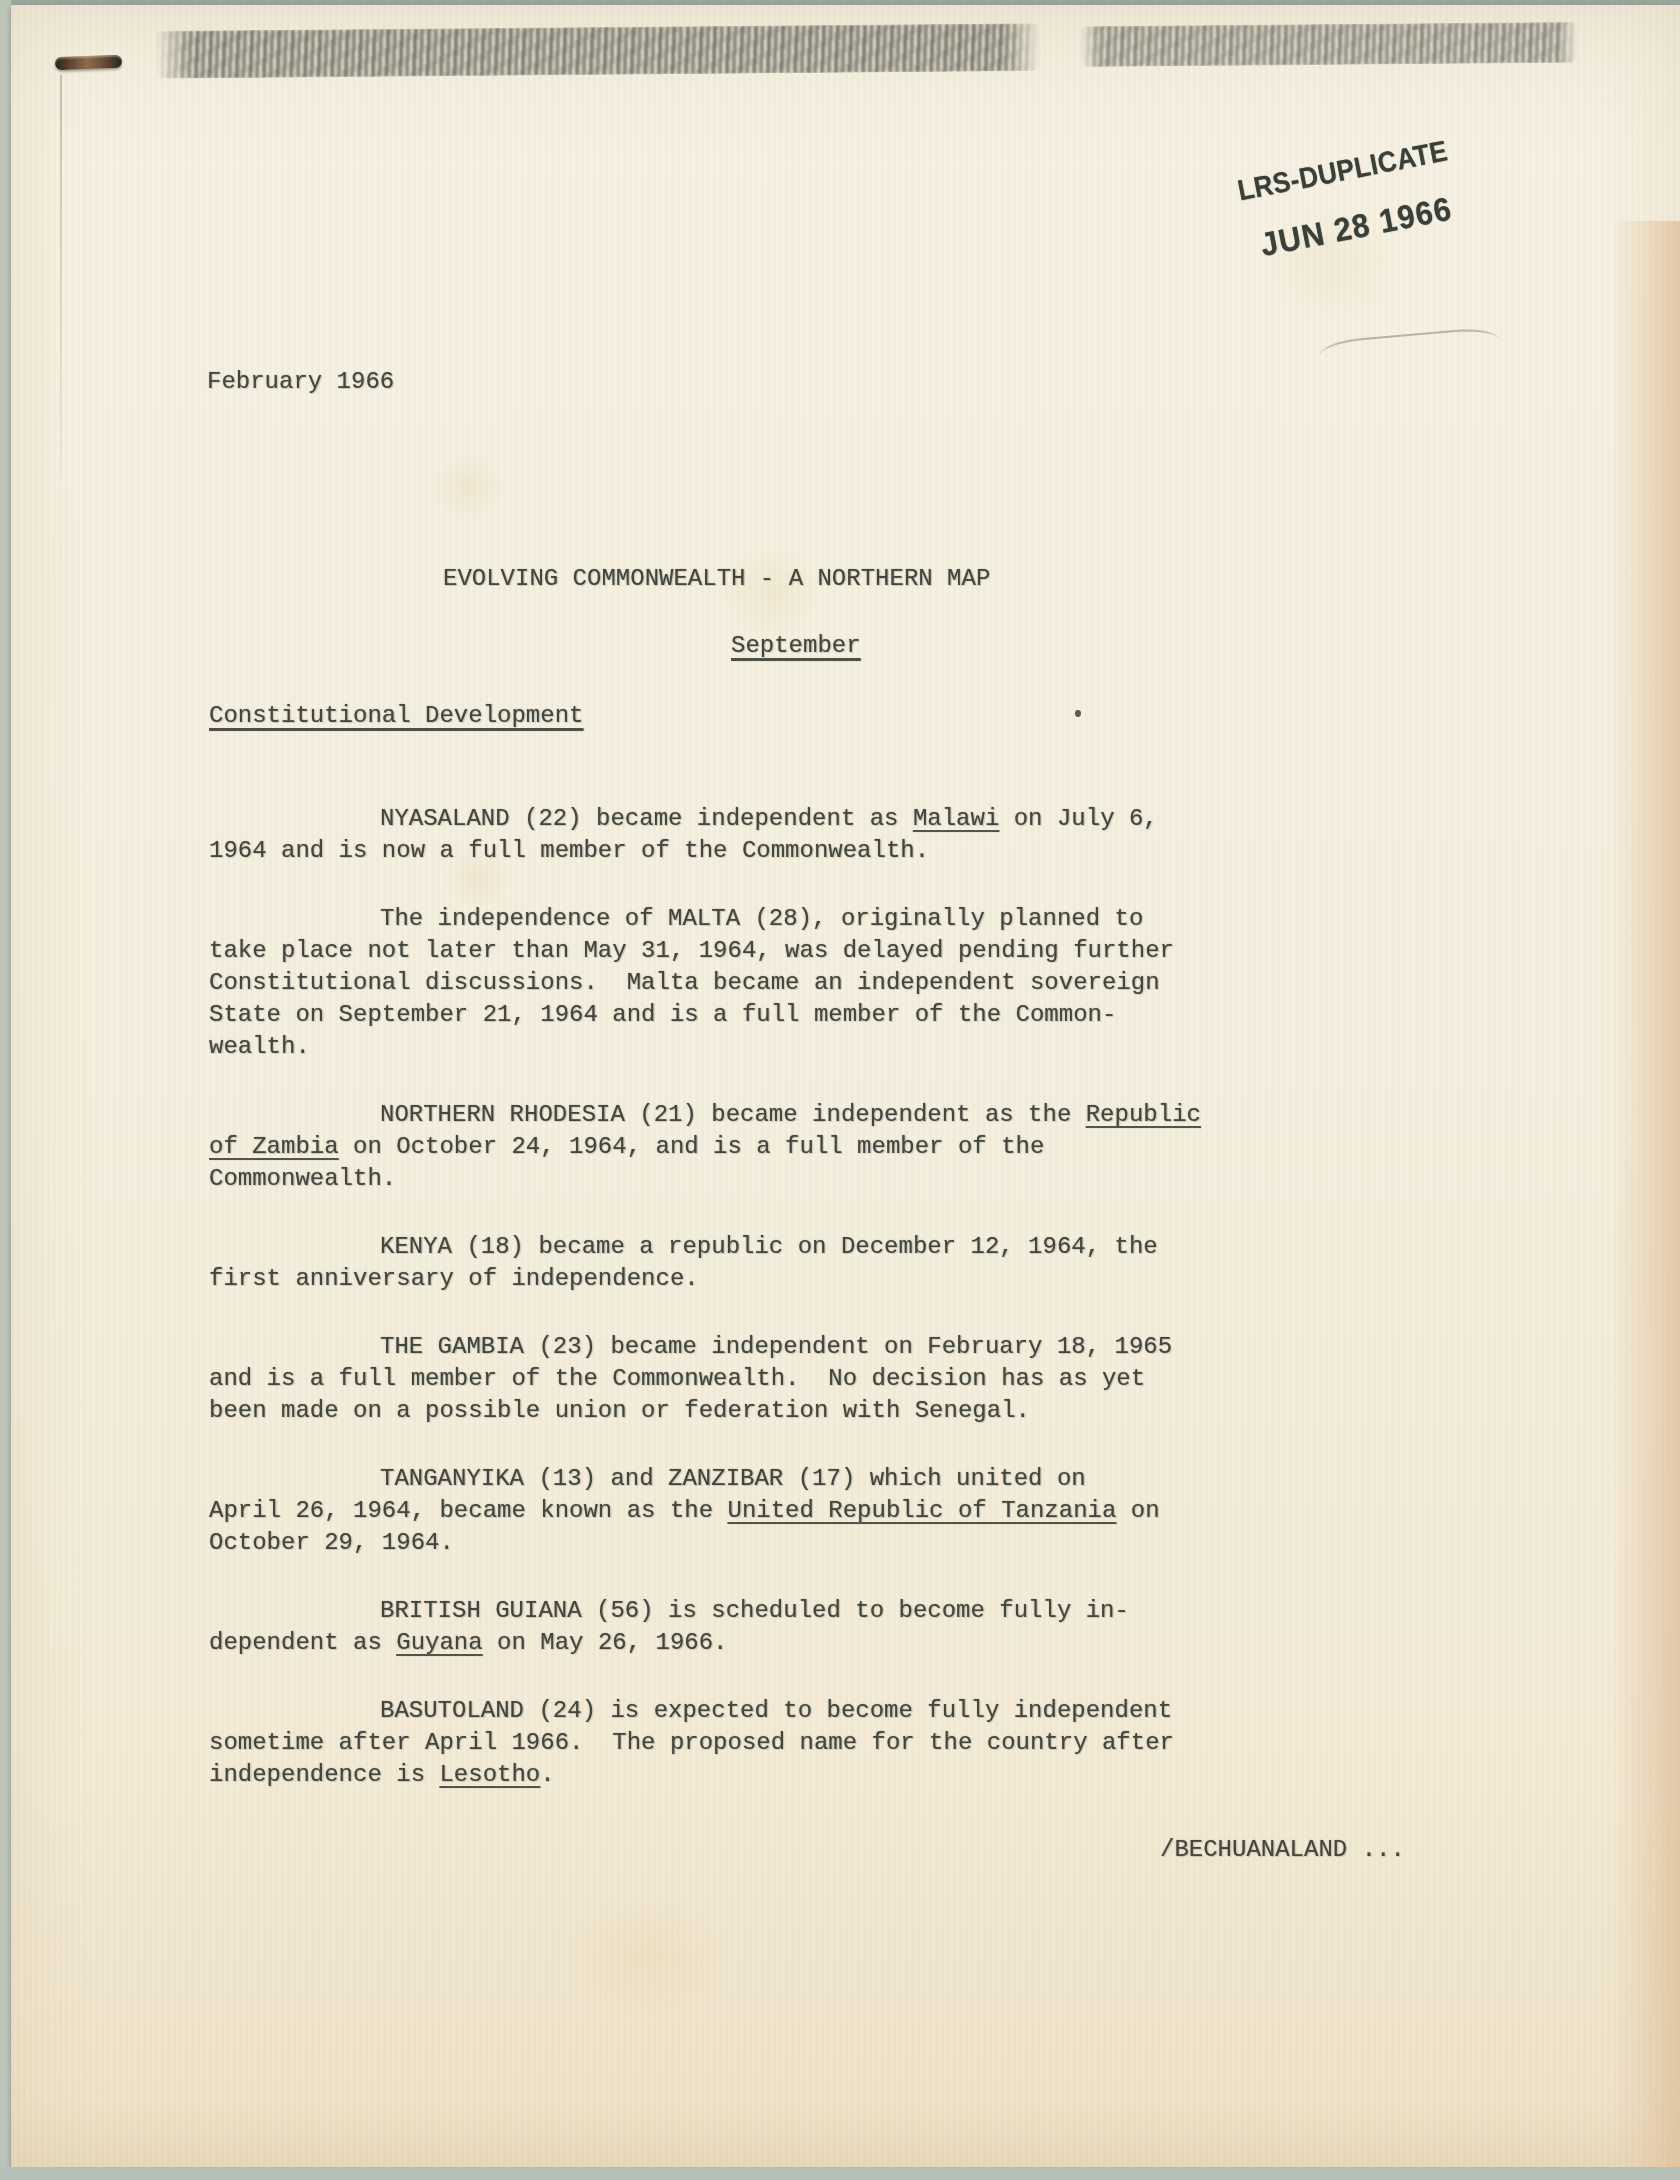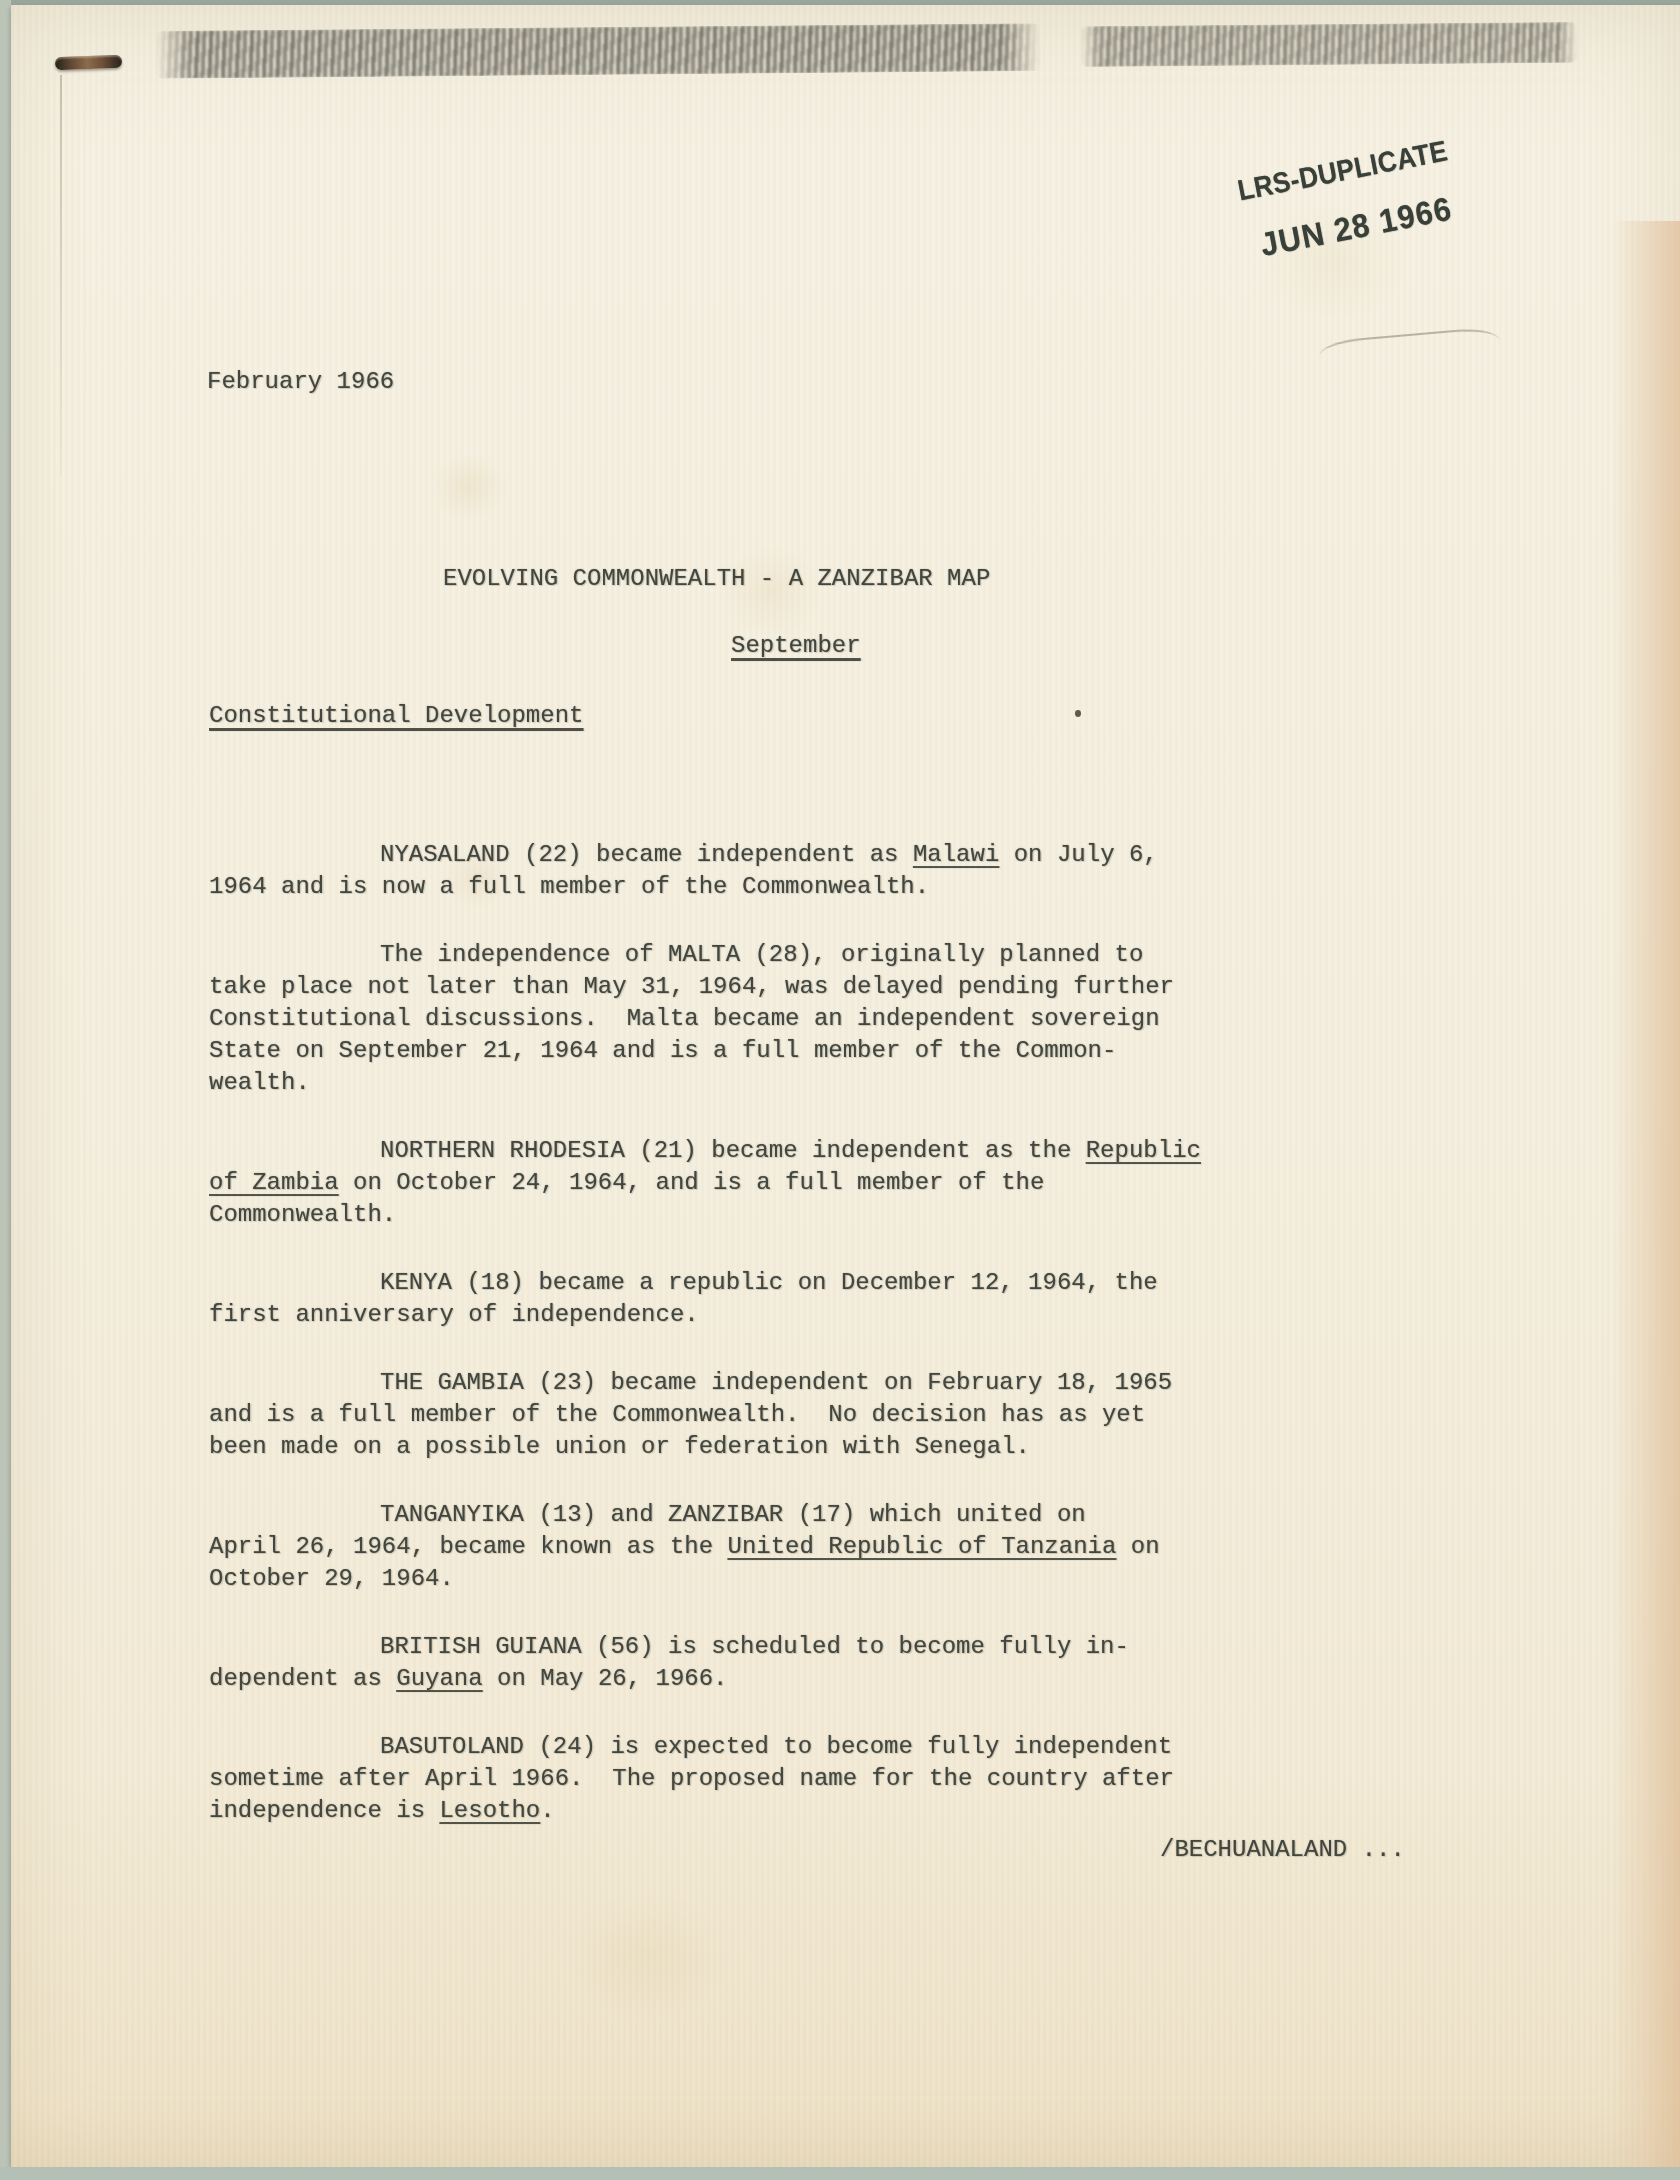--- a/index.html
+++ b/index.html
@@ -90,21 +90,21 @@
     text-underline-offset:6px;
     text-decoration-color:rgba(62,65,56,0.8);
   }
   .date-line{position:absolute;left:207px;top:366px;}
   .doc-title{position:absolute;left:443px;top:563px;}
   .doc-subtitle{position:absolute;left:731px;top:630px;}
   .section-heading{position:absolute;left:209px;top:700px;}
   .paras{position:absolute;left:209px;top:803px;width:1346px;}
   .para{margin-bottom:36px;}
   .line{height:32px;}
-  .line.first{padding-left:171px;margin-top:36px;}
+  .line.first{padding-left:171px;}
   .footer-note{position:absolute;left:1160px;top:1834px;text-align:right;}
 
   
   .stamp{
     position:absolute;left:1235px;top:175px;
     transform:rotate(-11deg);transform-origin:left top;
     color:#394039;font-family:"Liberation Sans", sans-serif;font-weight:bold;
     text-shadow:0 0 1px rgba(57,64,57,0.6), 0.9px 0.9px 0 rgba(57,64,57,0.12);
   }
   .stamp-line1{font-size:29px;letter-spacing:0.4px;transform:scaleX(0.9);transform-origin:left;}
@@ -134,21 +134,21 @@
 <div class="pencil"></div>
 <div class="stray-dot"></div>
 
 <div class="stamp">
   <div class="stamp-line1">LRS-DUPLICATE</div>
   <div class="stamp-line2">JUN 28 1966</div>
 </div>
 
 <div class="typed date-line">February 1966</div>
 
-<div class="typed doc-title">EVOLVING COMMONWEALTH - A ZANZIBAR MAP</div>
+<div class="typed doc-title">EVOLVING COMMONWEALTH - A NORTHERN MAP</div>
 
 <div class="typed doc-subtitle"><span class="heavy-u">September</span></div>
 
 <div class="typed section-heading"><span class="heavy-u">Constitutional Development</span></div>
 
 <div class="typed paras"><div class="para"><div class="line first"><span>NYASALAND (22) became independent as </span><span class="u">Malawi</span><span> on July 6,</span></div><div class="line"><span>1964 and is now a full member of the Commonwealth.</span></div></div><div class="para"><div class="line first"><span>The independence of MALTA (28), originally planned to</span></div><div class="line"><span>take place not later than May 31, 1964, was delayed pending further</span></div><div class="line"><span>Constitutional discussions.  Malta became an independent sovereign</span></div><div class="line"><span>State on September 21, 1964 and is a full member of the Common-</span></div><div class="line"><span>wealth.</span></div></div><div class="para"><div class="line first"><span>NORTHERN RHODESIA (21) became independent as the </span><span class="u">Republic</span></div><div class="line"><span class="u">of Zambia</span><span> on October 24, 1964, and is a full member of the</span></div><div class="line"><span>Commonwealth.</span></div></div><div class="para"><div class="line first"><span>KENYA (18) became a republic on December 12, 1964, the</span></div><div class="line"><span>first anniversary of independence.</span></div></div><div class="para"><div class="line first"><span>THE GAMBIA (23) became independent on February 18, 1965</span></div><div class="line"><span>and is a full member of the Commonwealth.  No decision has as yet</span></div><div class="line"><span>been made on a possible union or federation with Senegal.</span></div></div><div class="para"><div class="line first"><span>TANGANYIKA (13) and ZANZIBAR (17) which united on</span></div><div class="line"><span>April 26, 1964, became known as the </span><span class="u">United Republic of Tanzania</span><span> on</span></div><div class="line"><span>October 29, 1964.</span></div></div><div class="para"><div class="line first"><span>BRITISH GUIANA (56) is scheduled to become fully in-</span></div><div class="line"><span>dependent as </span><span class="u">Guyana</span><span> on May 26, 1966.</span></div></div><div class="para"><div class="line first"><span>BASUTOLAND (24) is expected to become fully independent</span></div><div class="line"><span>sometime after April 1966.  The proposed name for the country after</span></div><div class="line"><span>independence is </span><span class="u">Lesotho</span><span>.</span></div></div></div>
 
 <div class="typed footer-note">/BECHUANALAND ...</div>
 
 <div class="bed-bottom"></div>

